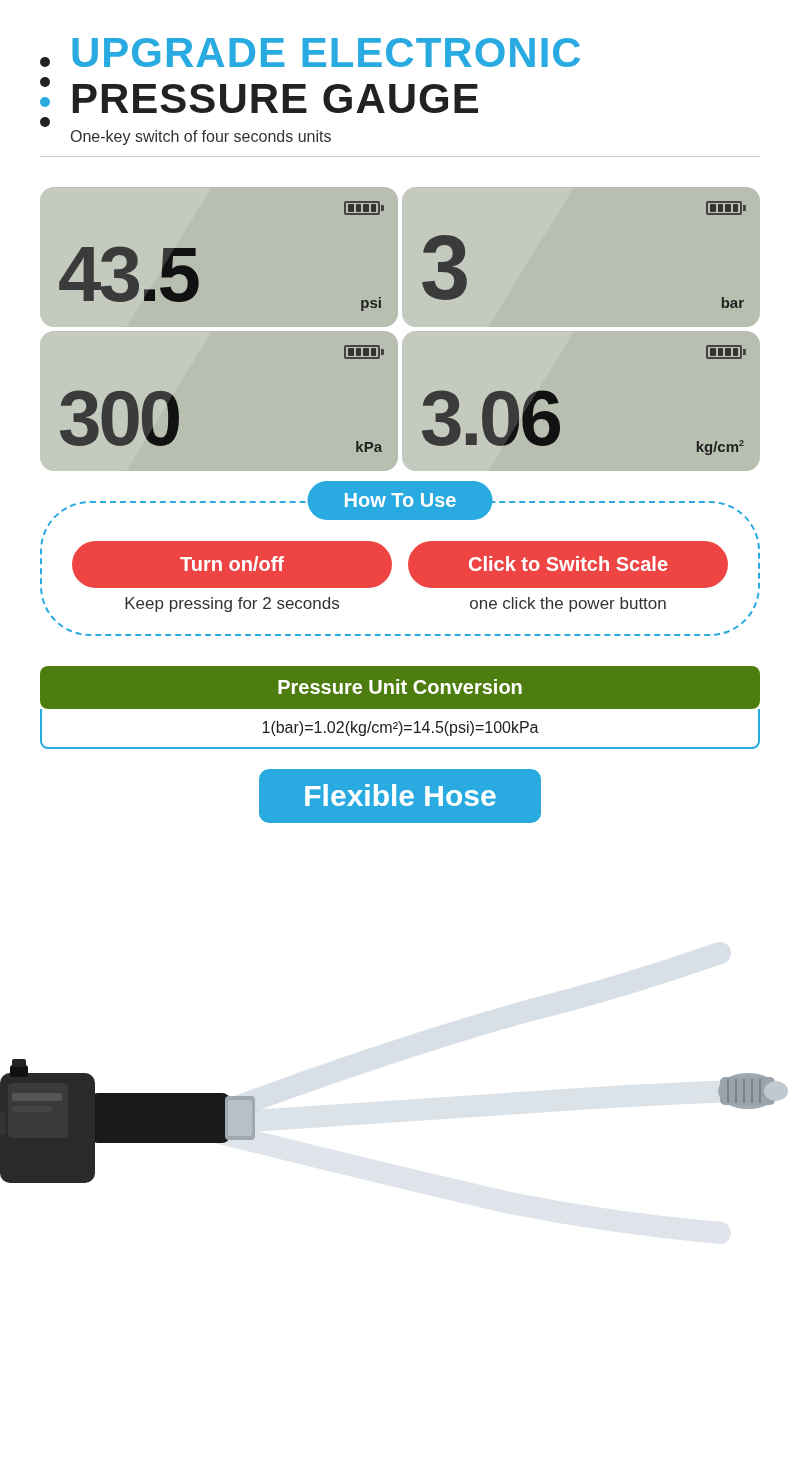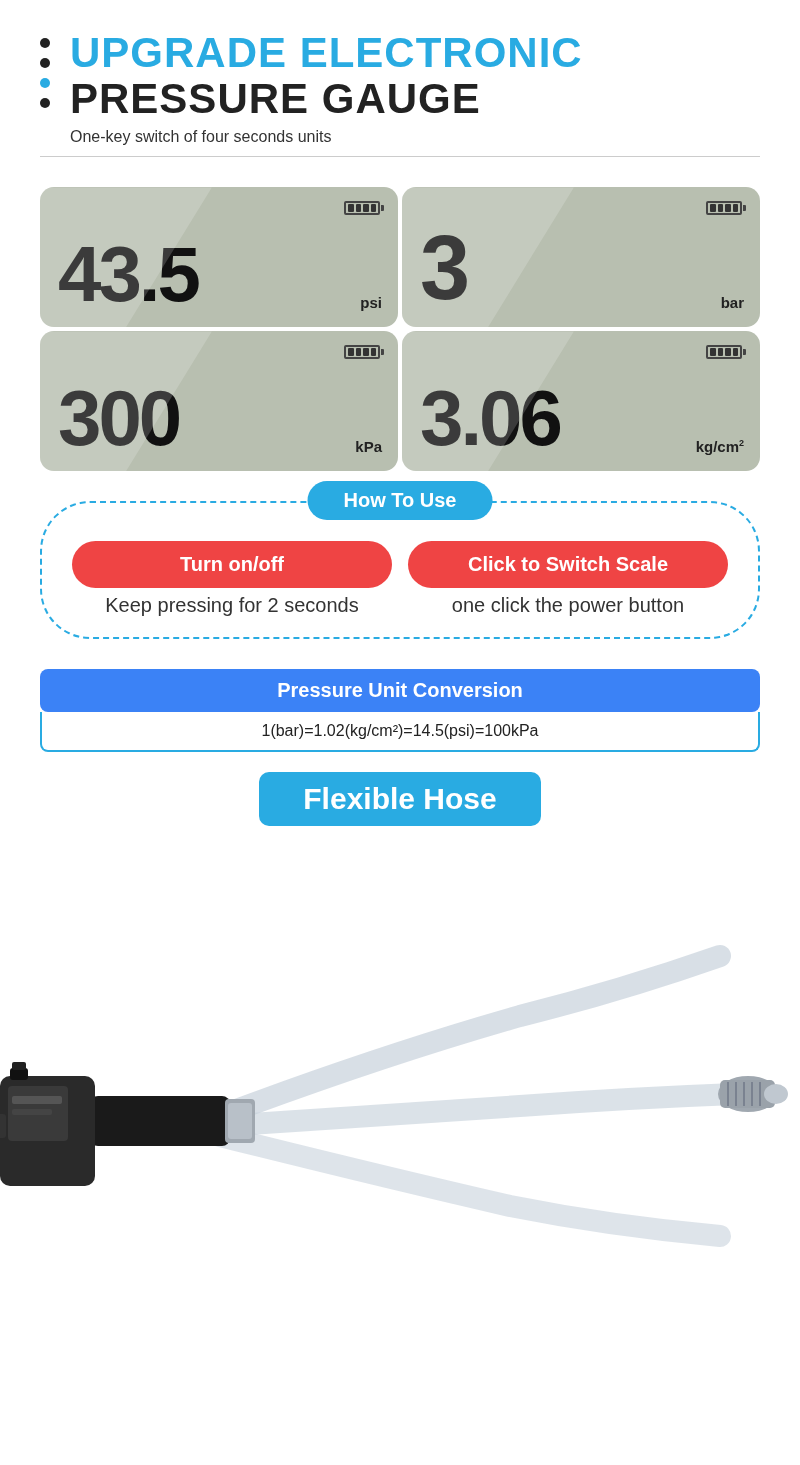--- a/index.html
+++ b/index.html
@@ -7,21 +7,21 @@
       width: 800px;
       min-height: 1465px;
       background: #ffffff;
       font-family: Arial, sans-serif;
       overflow-x: hidden;
     }
 
     
     .header {
       display: flex;
-      align-items: flex-start;
+      align-items: center;
       padding: 30px 40px 10px 40px;
       gap: 20px;
     }
     .bullet-dots {
       display: flex;
       flex-direction: column;
       gap: 10px;
       padding-top: 8px;
     }
     .dot {
@@ -173,40 +173,40 @@
       font-weight: bold;
       border-radius: 30px;
       padding: 12px 28px;
       flex: 1;
       text-align: center;
       border: none;
       cursor: pointer;
     }
     .use-btn-desc {
       text-align: center;
-      font-size: 20px;
+      font-size: 17px;
       color: #333;
       margin-top: 6px;
       padding: 0 4px;
     }
     .how-to-use-col {
       flex: 1;
       display: flex;
       flex-direction: column;
     }
 
     
     .conversion-section {
       margin: 20px 40px 10px 40px;
       display: flex;
       flex-direction: column;
       align-items: center;
     }
     .conversion-title {
-      background: #3b82f6;
+      background: #4d7c0f;
       color: #fff;
       font-size: 20px;
       font-weight: bold;
       border-radius: 8px;
       padding: 10px 36px;
       text-align: center;
       width: 100%;
     }
     .conversion-formula {
       border: 2px solid #29abe2;

